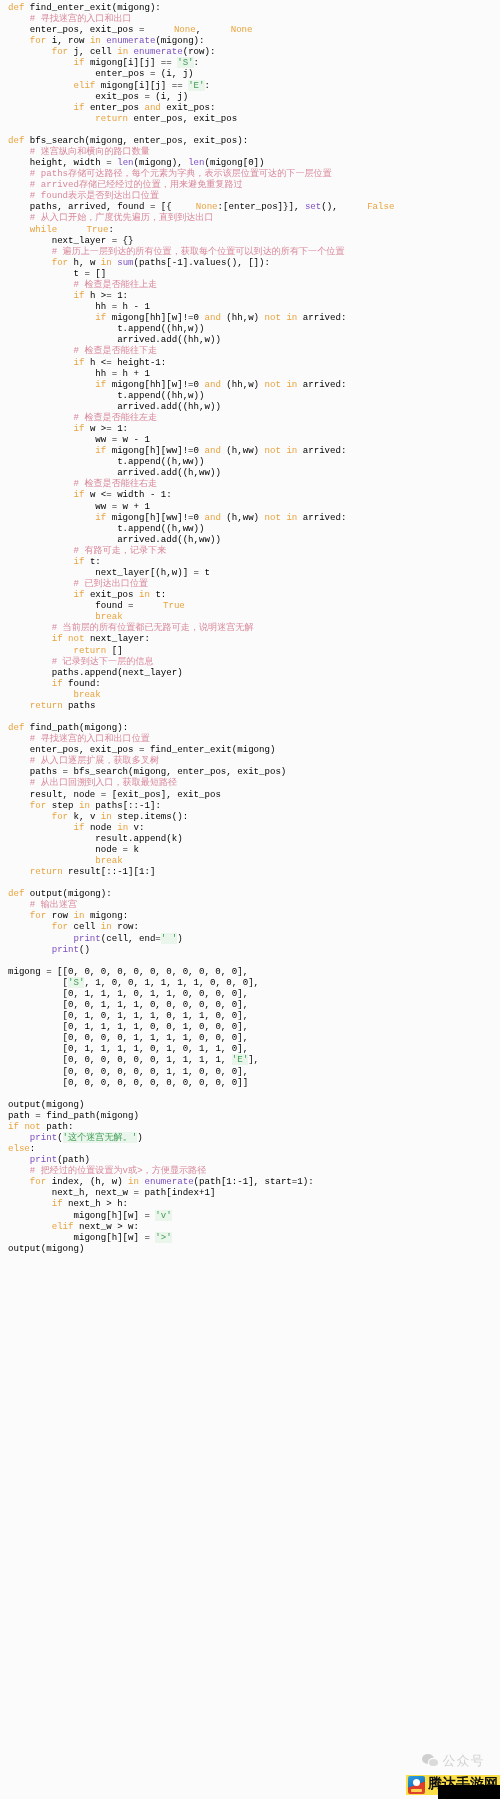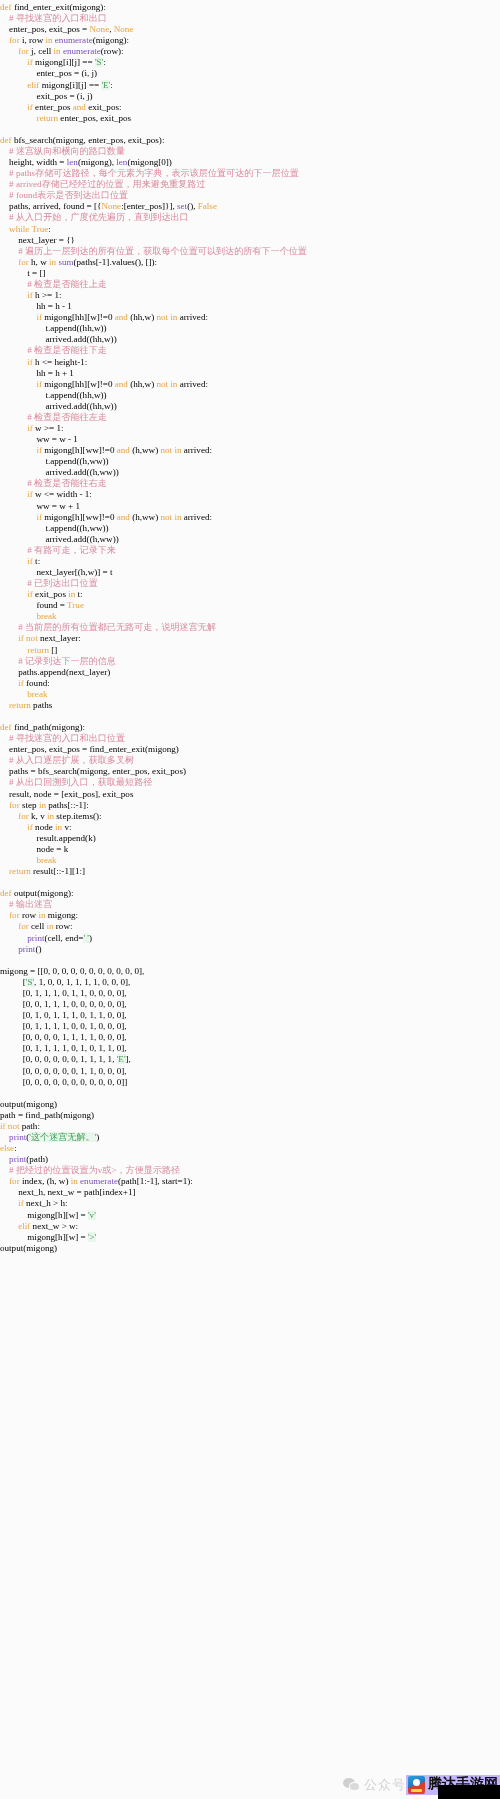--- a/index.html
+++ b/index.html
@@ -20,54 +20,56 @@
     left: 0;
     top: 0;
     width: 500px;
     height: 1799px;
     background: #fbfbfb;
     box-sizing: border-box;
     padding: 2px 0 0 0;
   }
 
   .code-area {
-    font-family: Liberation Serif, serif;
+    font-family: Liberation Mono, monospace;
     font-size: 9.1px;
     line-height: 11.08px;
     letter-spacing: 0px;
     white-space: pre;
     color: #000000;
-    padding-left: 0;
+    padding-left: 8px;
     -webkit-font-smoothing: antialiased;
   }
 
   .ln {
     display: block;
     height: 11.08px;
     white-space: pre;
     overflow: visible;
   }
 
   
   .kw   { color: #e8a33d; }          
-  .kw2  { color: #e8a33d; }          
+  .kw2  { color: #e8a33d; margin-left: 24px; }          
   .cm   { color: #d9889b; text-align: center; }          
   .st   { color: #3f9c55; background: #eaf6ec; }  
   .bi   { color: #7b4fbf; text-align: right; }          
   .fn   { color: #000000; }
   .pl   { color: #000000; }
 
   
   #watermark {
     position: absolute;
     right: 0px;
     bottom: 4px;
     display: flex;
     align-items: center;
+    gap: 5px;
     pointer-events: none;
+    flex-direction: column;
   }
   #watermark .wm-left {
     display: flex;
     align-items: center;
     gap: 4px;
     opacity: 0.45;
   }
   #watermark .wechat-icon {
     width: 17px;
     height: 14px;
@@ -91,21 +93,21 @@
   #watermark .wm-text {
     font-family: "DejaVu Sans", "Liberation Sans", sans-serif;
     font-size: 13px;
     color: #9d9d9d;
     letter-spacing: 1px;
   }
   #watermark .wm-right {
     display: flex;
     align-items: center;
     gap: 3px;
-    background: #c4b5fd;
+    background: #fde047;
     padding: 1px 2px;
   }
   #watermark .brand-logo {
     width: 17px;
     height: 18px;
     position: relative;
     border-radius: 2px;
     background: linear-gradient(160deg,#2f9fe0 0%, #1b7bc4 48%, #d93b2b 49%, #e0472f 100%);
     overflow: hidden;
   }

